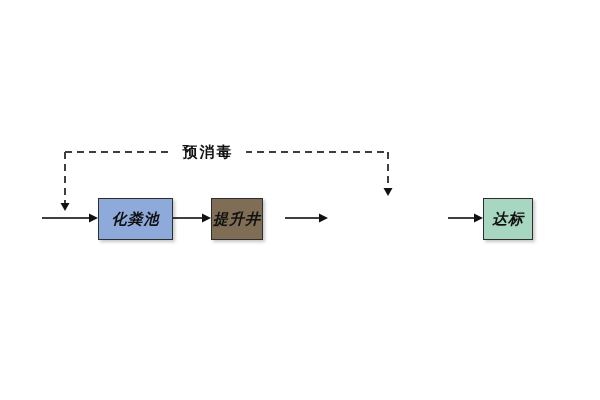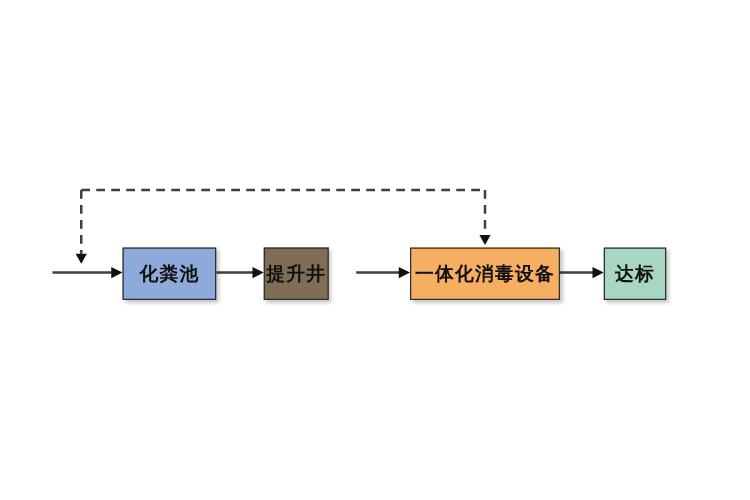--- a/index.html
+++ b/index.html
@@ -32,20 +32,21 @@
     align-items: center;
     justify-content: center;
     box-shadow: 2px 2px 3px rgba(0,0,0,0.22);
   }
   .node-label {
     font-size: 15px;
     font-weight: bold;
     color: #111111;
     letter-spacing: 1px;
     white-space: nowrap;
+    font-style: italic;
   }
   .node-septic   { left: 98px;  top: 198px; width: 75px;  }
   .node-lift     { left: 211px; top: 198px; width: 52px;  }
   .node-disinfect{ left: 328px; top: 198px; width: 120px; }
   .node-outlet   { left: 483px; top: 198px; width: 50px;  }
   .anno-label {
     position: absolute;
     left: 170px;
     top: 143px;
     width: 72px;
@@ -98,30 +99,28 @@
       <line x1="65" y1="152" x2="388" y2="152" stroke-width="2" stroke-dasharray="7 5"></line>
 
       <line x1="65" y1="152" x2="65" y2="203" stroke-width="2" stroke-dasharray="7 5"></line>
       <polygon points="60.5,203 69.5,203 65,211"></polygon>
 
       <line x1="388" y1="152" x2="388" y2="188" stroke-width="2" stroke-dasharray="7 5"></line>
       <polygon points="383.5,188 392.5,188 388,196"></polygon>
     </g>
   </svg>
 
+  <div class="anno-label">预消毒</div>
 
   <div class="node node-septic" style="background-color: rgb(142, 170, 219);">
     <span class="node-label">化粪池</span>
   </div>
 
   <div class="node node-lift" style="background-color: rgb(127, 110, 85);">
     <span class="node-label">提升井</span>
   </div>
 
-  <div class="node node-disinfect" style="background-color: rgb(246, 174, 99);">
-    <span class="node-label">一体化消毒设备</span>
-  </div>
 
   <div class="node node-outlet" style="background-color: rgb(167, 215, 192);">
     <span class="node-label">达标</span>
   </div>
 
 </div>
 
 </body></html>

